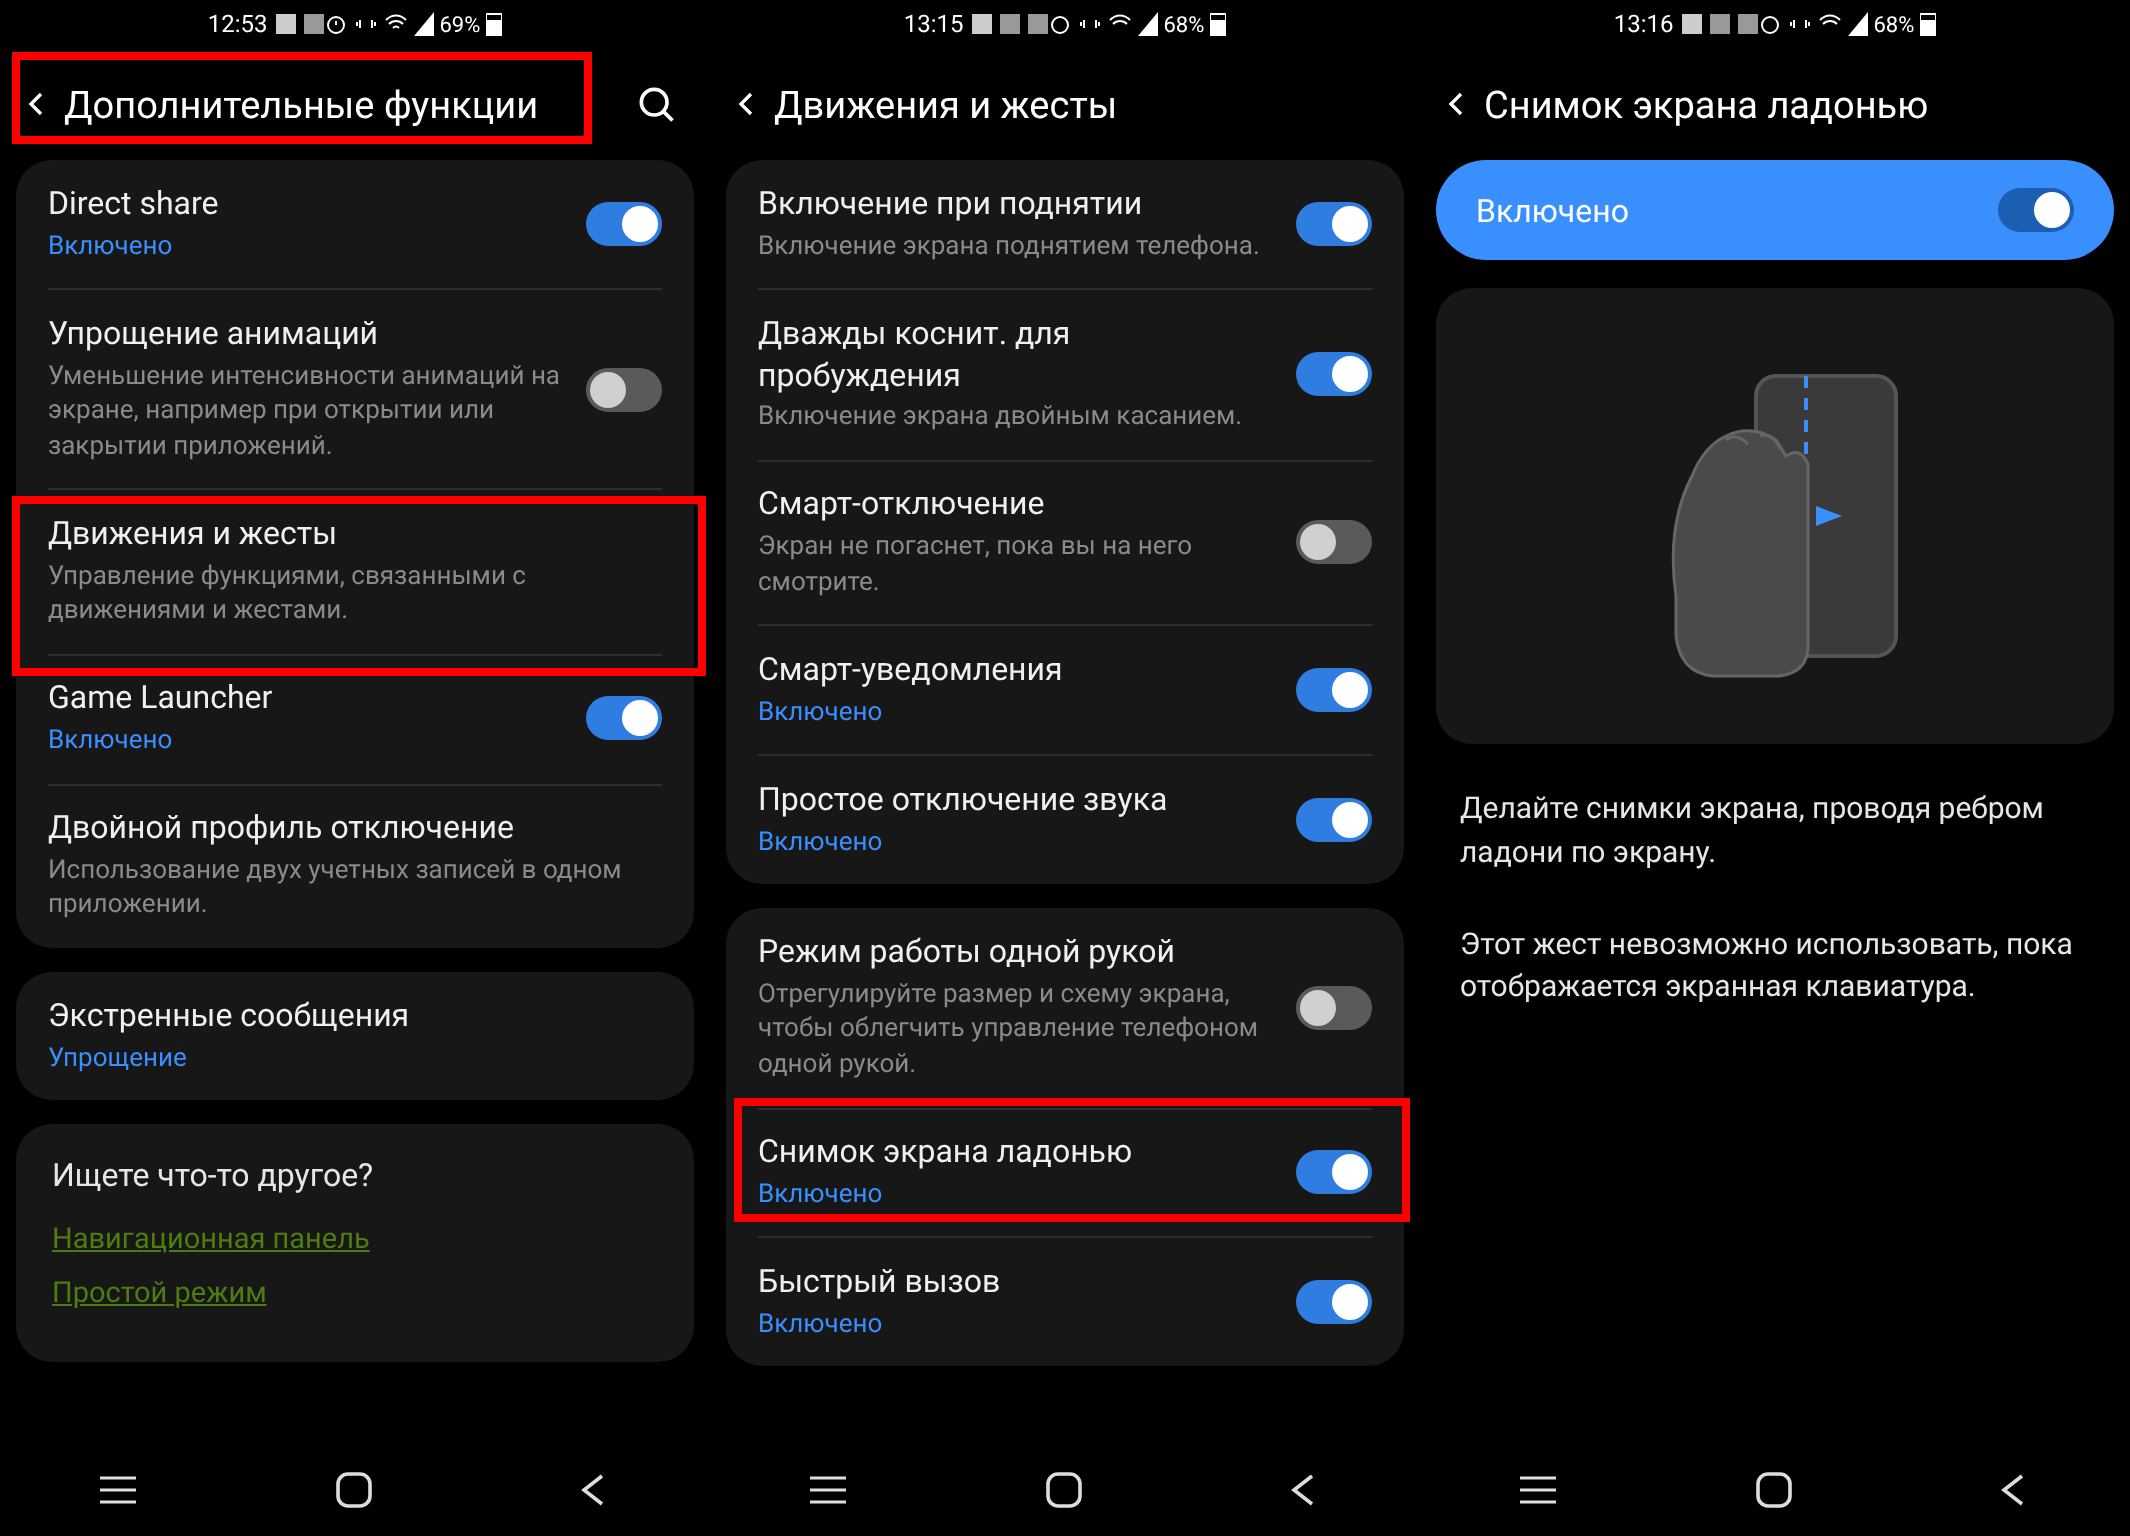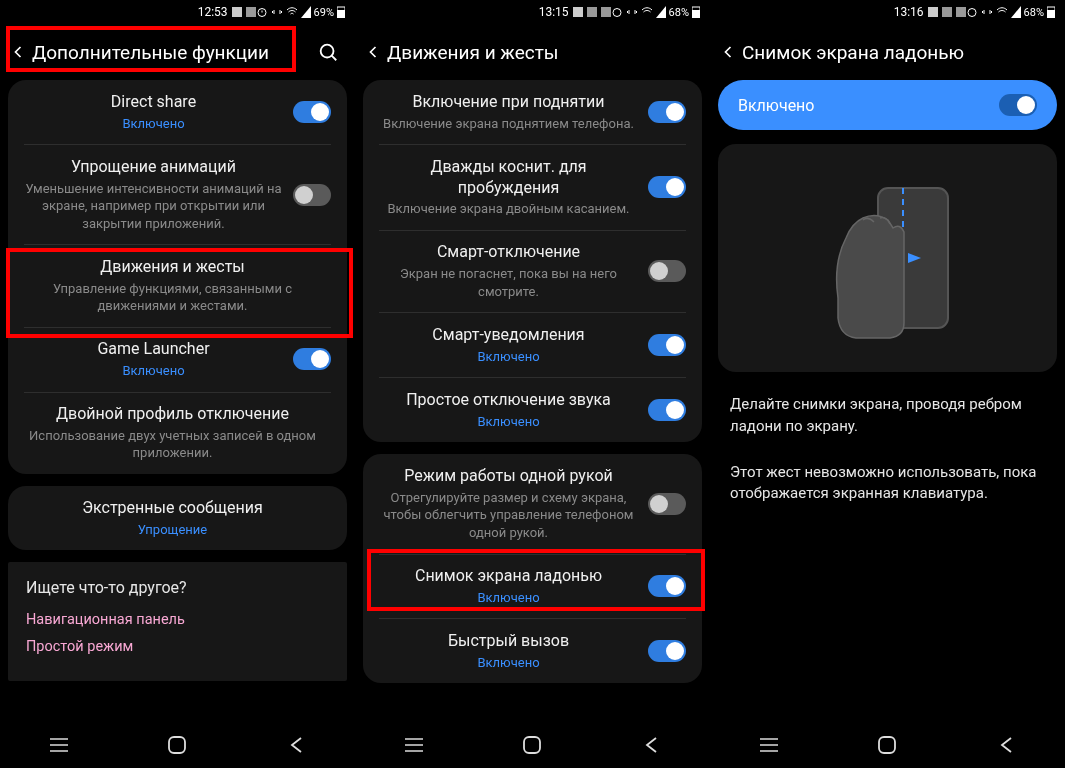--- a/index.html
+++ b/index.html
@@ -15,21 +15,21 @@
     height: 768px;
     background: #000;
     display: flex;
     flex-direction: column;
     position: relative;
     overflow: hidden;
   }
   .status-bar {
     height: 24px;
     display: flex;
-    justify-content: flex-end;
+    justify-content: center;
     align-items: center;
     padding: 0 10px;
     font-size: 12px;
     color: #fff;
   }
   .status-left { display: flex; align-items: center; gap: 4px; }
   .status-right { display: flex; align-items: center; gap: 3px; font-size: 11px; }
   .status-icon { width: 10px; height: 10px; display: inline-block; }
   .header {
     height: 56px;
@@ -63,21 +63,20 @@
   .content {
     flex: 1;
     overflow-y: hidden;
     padding: 0 8px;
   }
   .card {
     background: #171717;
     border-radius: 18px;
     margin-bottom: 12px;
     overflow: hidden;
-    text-align: center;
   }
   .row {
     display: flex;
     align-items: center;
     padding: 12px 16px;
     min-height: 58px;
   }
   .row-text { flex: 1; padding-right: 10px; }
   .row-title {
     color: #f0f0f0;
@@ -108,33 +107,34 @@
   }
   .toggle.on .knob { right: 2px; }
   .toggle.off .knob { left: 2px; background: #d0d0d0; }
   .divider {
     height: 0.5px;
     background: #2e2e2e;
     margin: 0 16px;
   }
   .more-card {
     background: #171717;
-    border-radius: 2px;
+    border-radius: 18px;
     padding: 16px 18px;
   }
   .more-q {
     color: #e6e6e6;
     font-size: 16px;
     margin-bottom: 14px;
   }
   .more-link {
-    color: #f9a8d4;
+    color: #4d7c0f;
     font-size: 14.5px;
     margin-bottom: 10px;
     display: block;
+    text-decoration: underline;
   }
   .nav-bar {
     height: 46px;
     display: flex;
     justify-content: space-around;
     align-items: center;
   }
   .nav-btn {
     width: 26px; height: 26px;
     color: #ddd;

